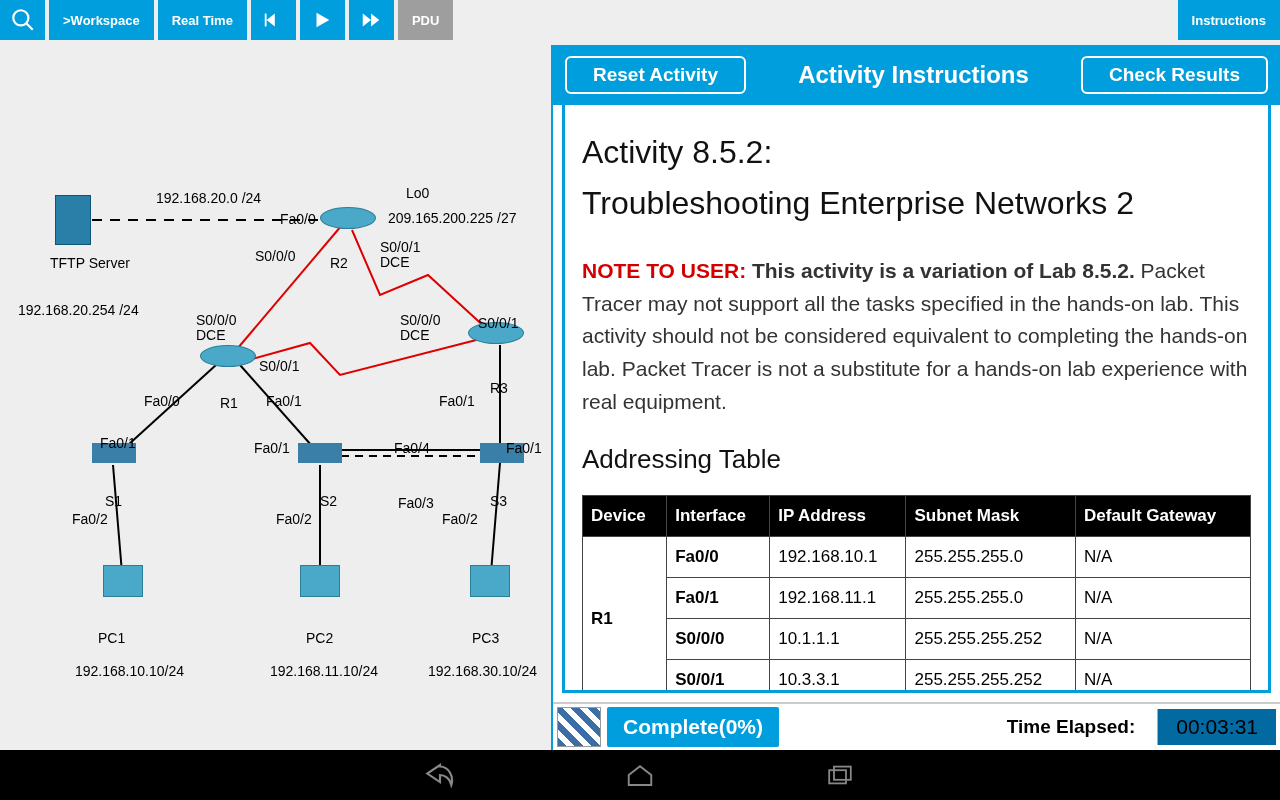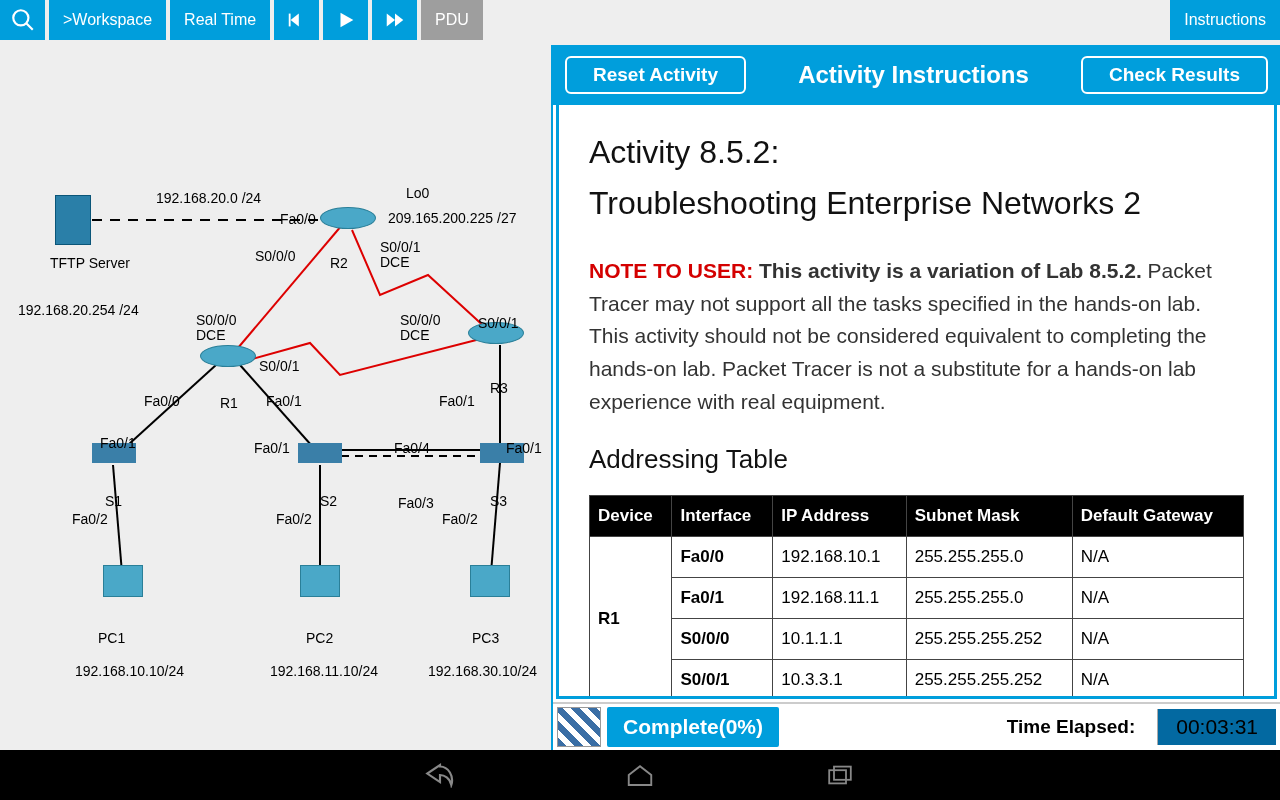--- a/index.html
+++ b/index.html
@@ -1,29 +1,29 @@
 <!DOCTYPE html>
 <html><head>
 <meta charset="utf-8">
 <style>
 *{box-sizing:border-box;margin:0;padding:0;font-family:Arial,Helvetica,sans-serif}
 html,body{width:1280px;height:800px;overflow:hidden;background:#eee}
 .app{display:flex;flex-direction:column;height:100%}
 .toolbar{height:45px;background:#eee;display:flex;gap:4px;padding:0}
-.tb-btn{background:#009edc;color:#fff;border:none;font-size:16px;font-weight:400;padding:0 14px;display:flex;align-items:center;justify-content:center;height:40px;min-width:45px;cursor:pointer}
+.tb-btn{background:#009edc;color:#fff;border:none;font-size:13px;font-weight:700;padding:0 14px;display:flex;align-items:center;justify-content:center;height:40px;min-width:45px;cursor:pointer}
 .tb-btn.pdu{background:#9e9e9e}
 .tb-btn.icon{padding:0;width:45px}
 .tb-spacer{flex:1}
 .main{flex:1;display:flex;min-height:0}
 .topology{flex:1;background:#eee;position:relative;border-right:2px solid #009edc}
 .panel{width:727px;display:flex;flex-direction:column;background:#fff}
 .panel-hdr{background:#009edc;height:60px;display:flex;align-items:center;justify-content:space-between;padding:0 12px;gap:10px}
 .p-btn{background:#009edc;color:#fff;border:2px solid #fff;border-radius:6px;font-size:19px;font-weight:600;padding:6px 26px;cursor:pointer}
 .panel-title{color:#fff;font-size:24px;font-weight:600;flex:1;text-align:center}
-.content{flex:1;overflow:auto;padding:22px 30px;border:3px solid #009edc;border-top:none;margin:3px;margin-top:0}
+.content{flex:1;overflow:auto;padding:22px 17px;border:3px solid #009edc;border-top:none;margin:9px;margin-top:0}
 .act-title{font-size:32px;font-weight:400;line-height:1.6;margin-bottom:26px;color:#111}
 .note{font-size:21px;line-height:1.55;color:#333;margin-bottom:26px}
 .note-red{color:#d40000;font-weight:700}
 .h2{font-size:26px;font-weight:400;margin-bottom:20px;color:#111}
 table{width:100%;border-collapse:collapse}
 th,td{border:1px solid #444;padding:10px 8px;text-align:left;font-size:17px}
 th{background:#000;color:#fff;font-weight:700}
 td.bold{font-weight:700}
 .footer{height:48px;background:#fff;display:flex;align-items:center;border-top:2px solid #ccc;gap:6px;padding:4px}
 .ficon{width:44px;height:40px;background:repeating-linear-gradient(45deg,#3a6ea5 0 6px,#fff 6px 12px);border:1px solid #999}

